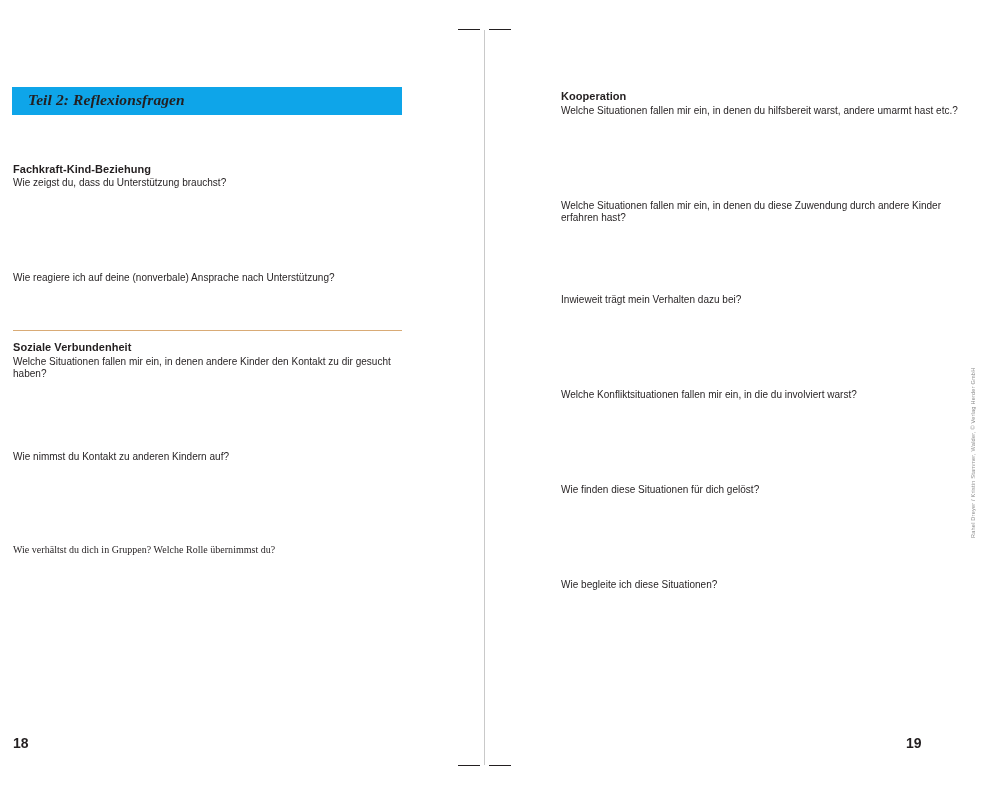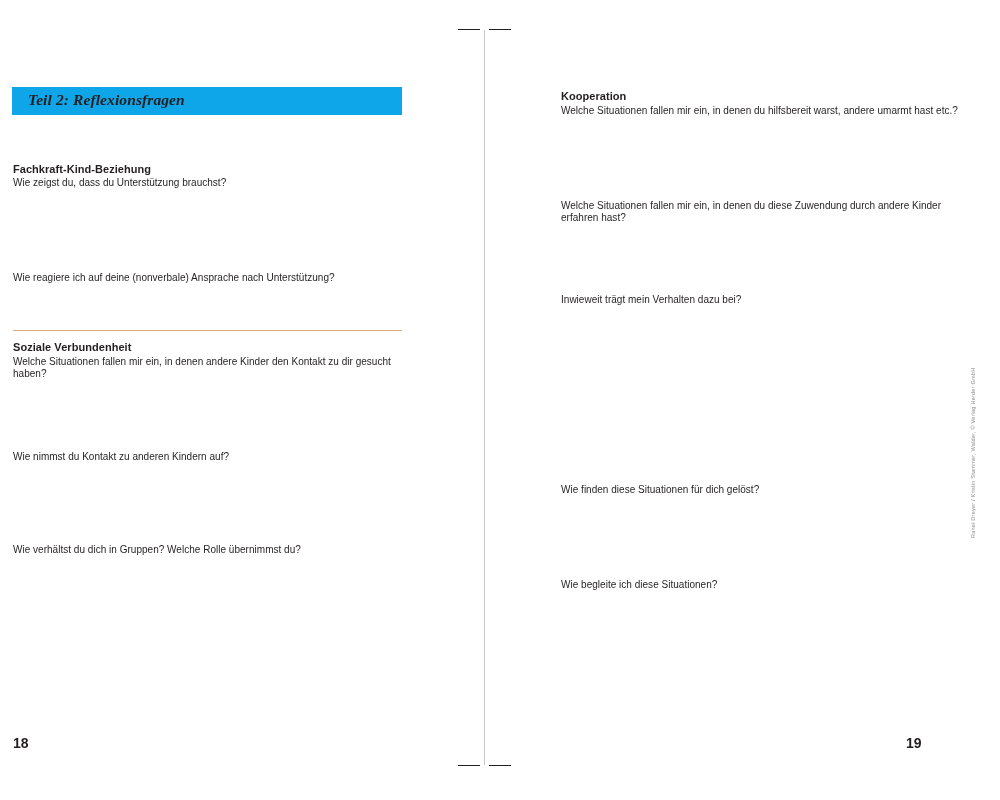--- a/index.html
+++ b/index.html
@@ -155,36 +155,37 @@
     <div class="question" style="left:13px; top:272px; width:390px;">Wie reagiere ich auf deine (nonverbale) Ansprache nach Unterstützung?</div>
 
     <div class="rule" style="top:330px;"></div>
 
     <div class="group-heading" style="left:13px; top:341px;">Soziale Verbundenheit</div>
 
     <div class="question" style="left:13px; top:356px; width:395px;">Welche Situationen fallen mir ein, in denen andere Kinder den Kontakt zu dir gesucht haben?</div>
 
     <div class="question" style="left:13px; top:451px; width:395px;">Wie nimmst du Kontakt zu anderen Kindern auf?</div>
 
-    <div class="question" style="left:13px; top:544px; width:395px;">Wie verhältst du dich in Gruppen? Welche Rolle übernimmst du?</div>
+    <div class="question" style="left:13px; top:544px; width:395px;font-family:Liberation Serif, serif;">Wie verhältst du dich in Gruppen? Welche Rolle übernimmst du?</div>
 
 
     <div class="page-number page-number-left">18</div>
   </div>
 
   <div class="page page-right">
 
     <div class="group-heading" style="left:76px; top:90px;">Kooperation</div>
 
     <div class="question" style="left:76px; top:105px; width:420px;">Welche Situationen fallen mir ein, in denen du hilfsbereit warst, andere umarmt hast etc.?</div>
 
     <div class="question" style="left:76px; top:200px; width:420px;">Welche Situationen fallen mir ein, in denen du diese Zuwendung durch andere Kinder erfahren hast?</div>
 
     <div class="question" style="left:76px; top:294px; width:420px;">Inwieweit trägt mein Verhalten dazu bei?</div>
 
+    <div class="question" style="left:76px; top:389px; width:420px;">Welche Konfliktsituationen fallen mir ein, in die du involviert warst?</div>
 
     <div class="question" style="left:76px; top:484px; width:420px;">Wie finden diese Situationen für dich gelöst?</div>
 
     <div class="question" style="left:76px; top:579px; width:420px;">Wie begleite ich diese Situationen?</div>
   </div>
 
   <div class="page-number page-number-right">19</div>
 
   <div class="credit-vertical">Rahel Dreyer / Kristin Stammer, Walder, © Verlag Herder GmbH</div>
 

